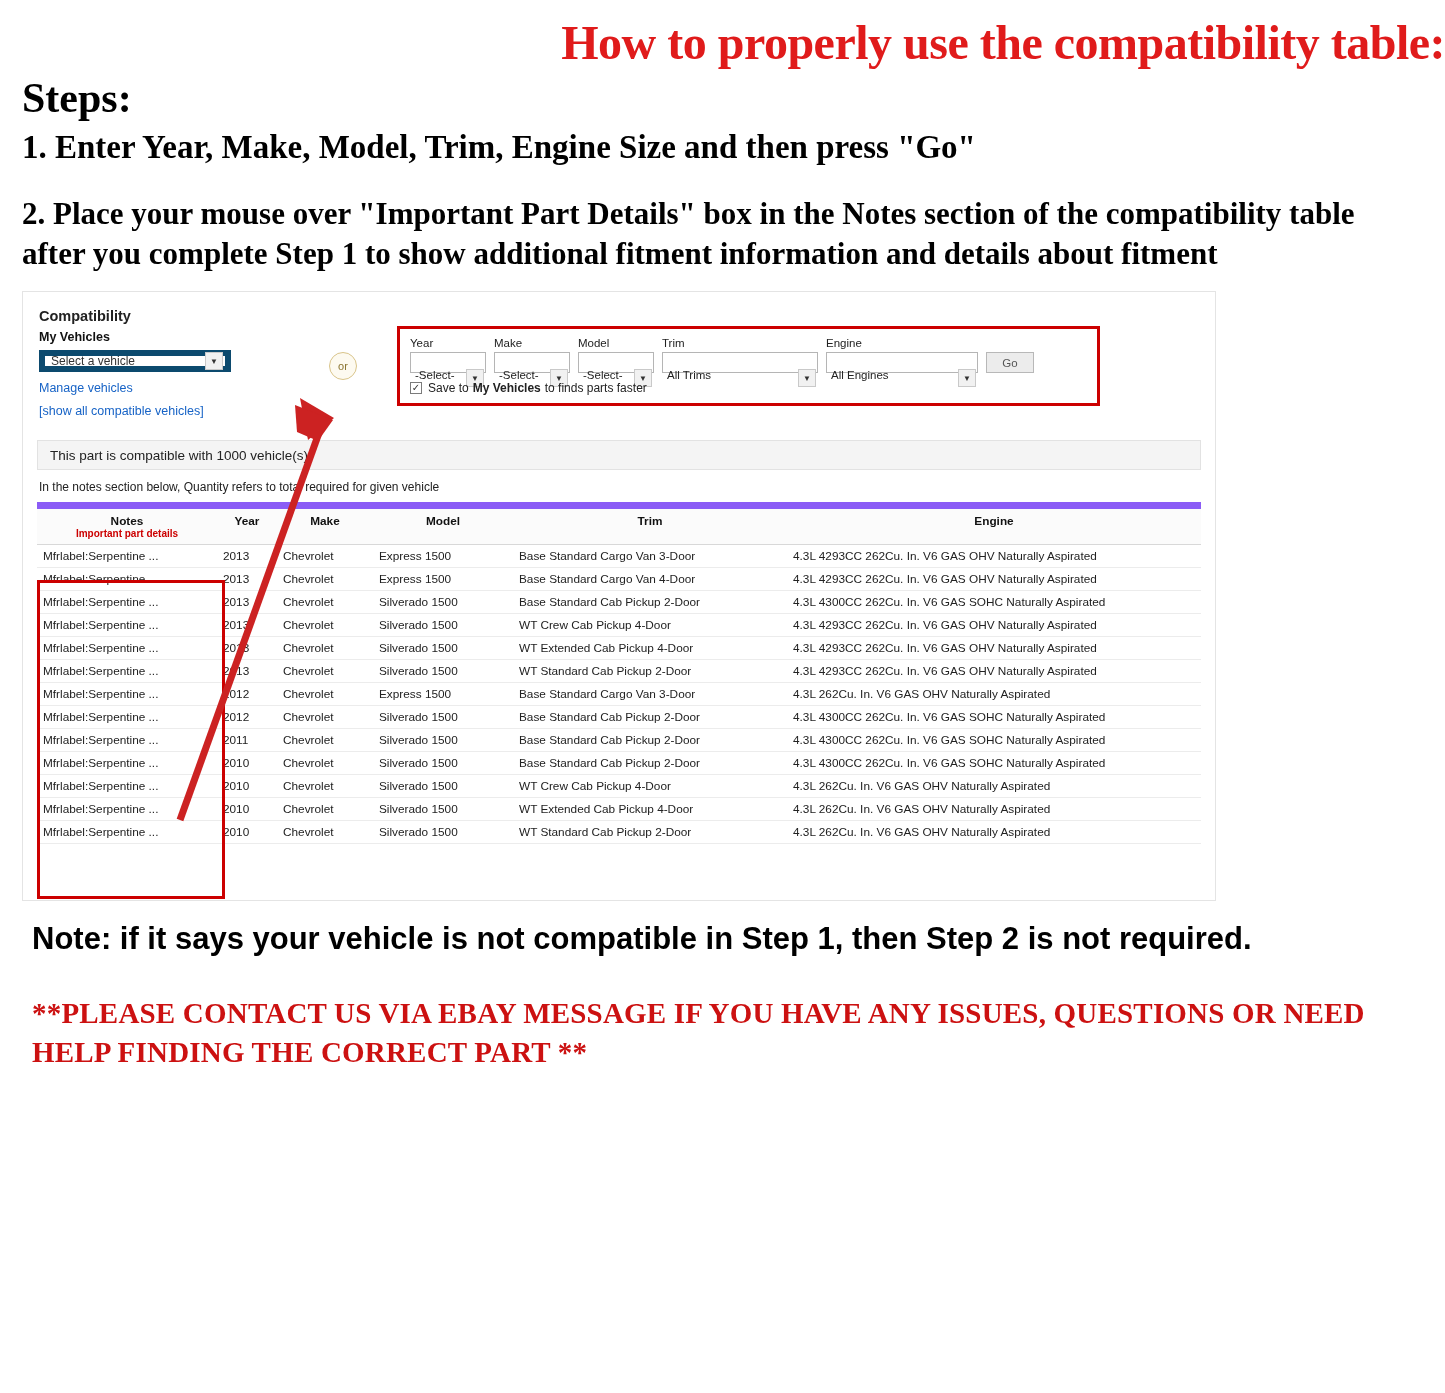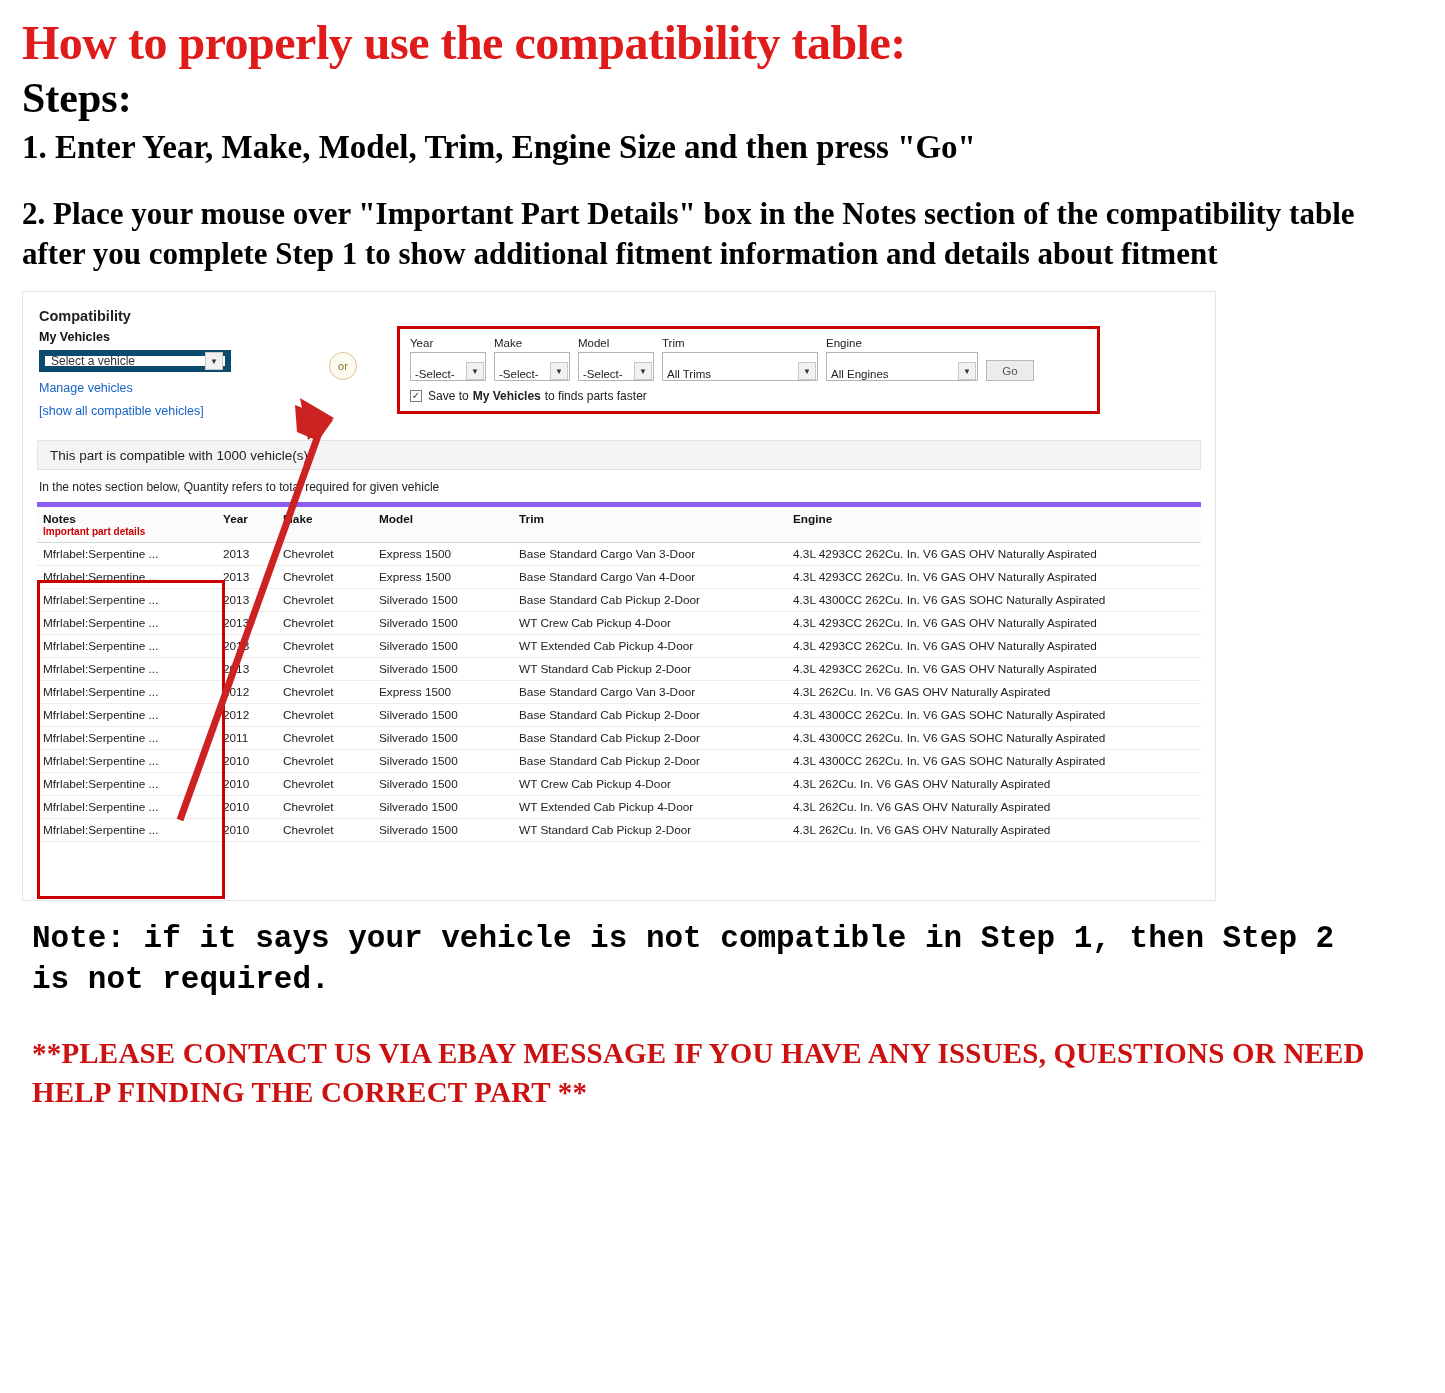--- a/index.html
+++ b/index.html
@@ -23,20 +23,21 @@
 
   
   .headline {
     font-family: "Liberation Serif", serif;
     font-weight: bold;
     color: #e01b1b;
     font-size: 48px;
     line-height: 1.05;
     padding: 18px 0 0 22px;
     letter-spacing: -0.5px;
+    text-align: right;
   }
   .steps-word {
     font-family: "Liberation Serif", serif;
     font-weight: bold;
     font-size: 42px;
     padding: 8px 0 0 22px;
     line-height: 1.05;
   }
   .step-line {
     font-family: "Liberation Serif", serif;
@@ -157,27 +158,27 @@
     display: flex;
     align-items: flex-end;
     gap: 8px;
   }
   .fld-label {
     font-size: 11.5px;
     color: #222;
     margin-bottom: 3px;
   }
   .mini-select {
-    height: 29px;
+    height: 21px;
     border: 1px solid #b5b5b5;
     background: #fff;
     font-size: 11.5px;
     color: #222;
     display: flex;
-    align-items: flex-end;
+    align-items: flex-start;
     justify-content: space-between;
     padding: 16px 1px 0 4px;
     box-sizing: border-box;
   }
   .w-year { width: 76px; }
   .w-make { width: 76px; }
   .w-model { width: 76px; }
   .w-trim { width: 156px; }
   .w-engine { width: 152px; }
   .go-btn {
@@ -233,24 +234,24 @@
     color: #222;
     margin: 10px 0 8px 2px;
   }
 
   table.compat {
     border-collapse: collapse;
     width: 100%;
     font-size: 11.8px;
   }
   table.compat th {
-    text-align: left;
+    text-align: center;
     font-weight: bold;
     color: #111;
-    border-top: 5px solid #8b5cf6;
+    border-top: 7px solid #8b5cf6;
     border-bottom: 1px solid #d8d8d8;
     background: #fbfbfb;
     padding: 5px 6px;
     vertical-align: top;
   }
   table.compat th .sub {
     display: block;
     color: #cc0000;
     font-size: 10px;
     font-weight: bold;
@@ -284,21 +285,21 @@
     position: absolute;
     left: 0;
     top: 0;
     width: 1445px;
     height: 1393px;
     pointer-events: none;
   }
 
   
   .note-block {
-    font-family: Liberation Mono, monospace;
+    font-family: Liberation Sans, sans-serif;
     font-weight: bold;
     font-size: 31px;
     line-height: 1.3;
     padding: 18px 70px 0 32px;
   }
   .contact-block {
     font-family: "Liberation Serif", serif;
     font-weight: bold;
     font-size: 29px;
     line-height: 1.35;

